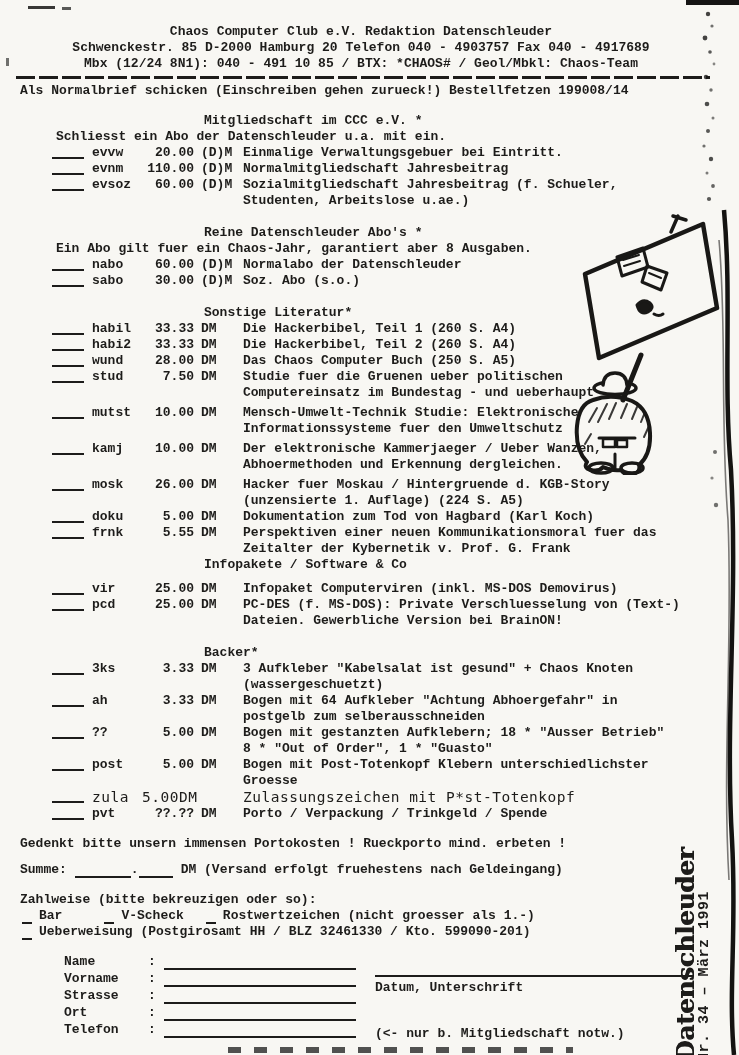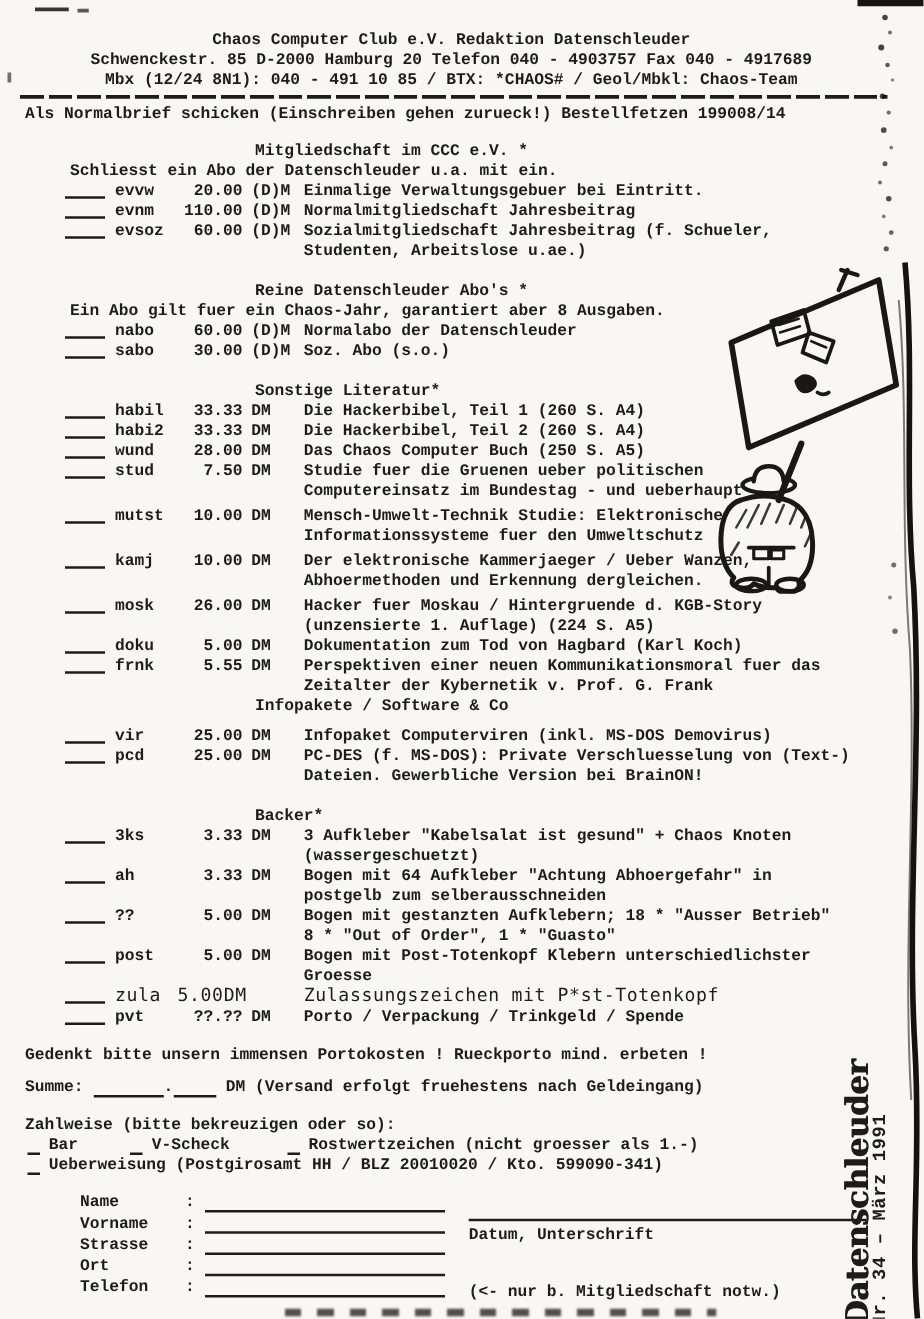--- a/index.html
+++ b/index.html
@@ -30,21 +30,21 @@
   .zula-row{font-family:"DejaVu Sans Mono",monospace;font-weight:normal;
             font-size:14.5px;letter-spacing:.5px;line-height:17px;}
   
   .foot-line{margin-left:20px;}
   .summe-row{display:flex;align-items:flex-end;margin-left:20px;margin-top:10px;}
   .blank2{display:inline-block;border-bottom:2px solid #1d1c1a;height:12px;}
   .w56{width:56px;margin-left:8px;} .w34{width:34px;margin-right:8px;}
   .pay-row{display:flex;margin-left:22px;align-items:flex-end;}
   .chk{display:inline-block;width:10px;border-bottom:2px solid #1d1c1a;height:11px;margin-right:7px;flex:none;}
   .pay-item{display:flex;align-items:flex-end;}
-  .pay-gap1{margin-right:42px;} .pay-gap2{margin-right:46px;font-family:Liberation Mono, monospace;}
+  .pay-gap1{margin-right:42px;} .pay-gap2{margin-right:22px;font-family:Liberation Mono, monospace;}
   .fields{margin-left:20px;margin-top:13px;position:relative;width:700px;}
   .frow{display:flex;height:17px;align-items:flex-end;}
   .flabel{width:84px;flex:none;padding-left:44px;} .fcolon{width:16px;flex:none;}
   .uline{display:inline-block;border-bottom:2px solid #1d1c1a;height:12px;width:192px;flex:none;}
   .right-col{position:absolute;left:355px;top:12px;width:330px;}
   .sigline{border-bottom:2px solid #1d1c1a;width:318px;height:10px;}
   .siglabel{margin-top:3px;}
   .rnote1{margin-top:30px;}
   
   .sidebar{position:absolute;left:580px;top:907px;width:230px;height:80px;
@@ -270,21 +270,21 @@
       <span>V-Scheck</span>
     </span>
     <span class="pay-item">
       <span class="chk"></span>
       <span>Rostwertzeichen (nicht groesser als 1.-)</span>
     </span>
   </div>
   <div class="pay-row">
     <span class="pay-item">
       <span class="chk"></span>
-      <span>Ueberweisung (Postgirosamt HH / BLZ 20010020 / Kto. 599090-341)</span>
+      <span>Ueberweisung (Postgirosamt HH / BLZ 32461330 / Kto. 599090-201)</span>
     </span>
   </div>
 
   <div class="fields">
     <div class="frow">
       <span class="flabel">Name</span>
       <span class="fcolon">:</span>
       <span class="uline"></span>
     </div>
     <div class="frow">

